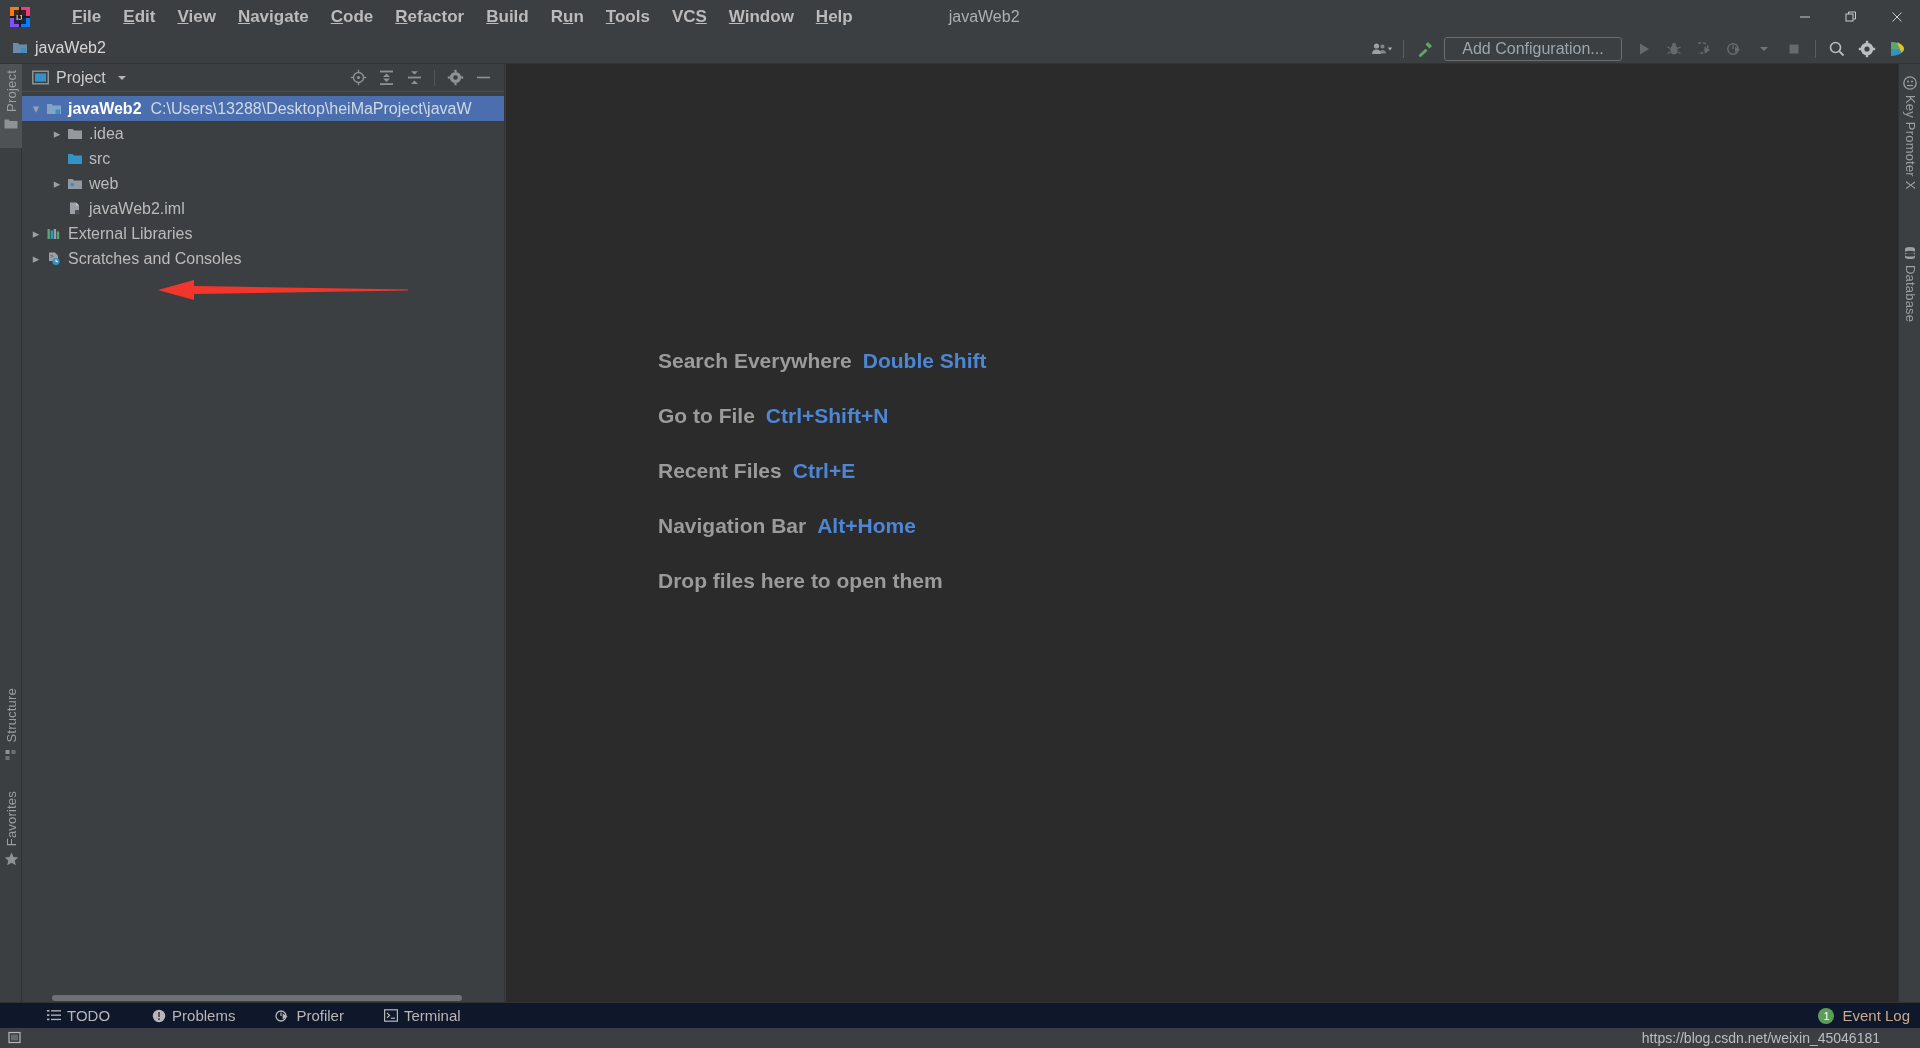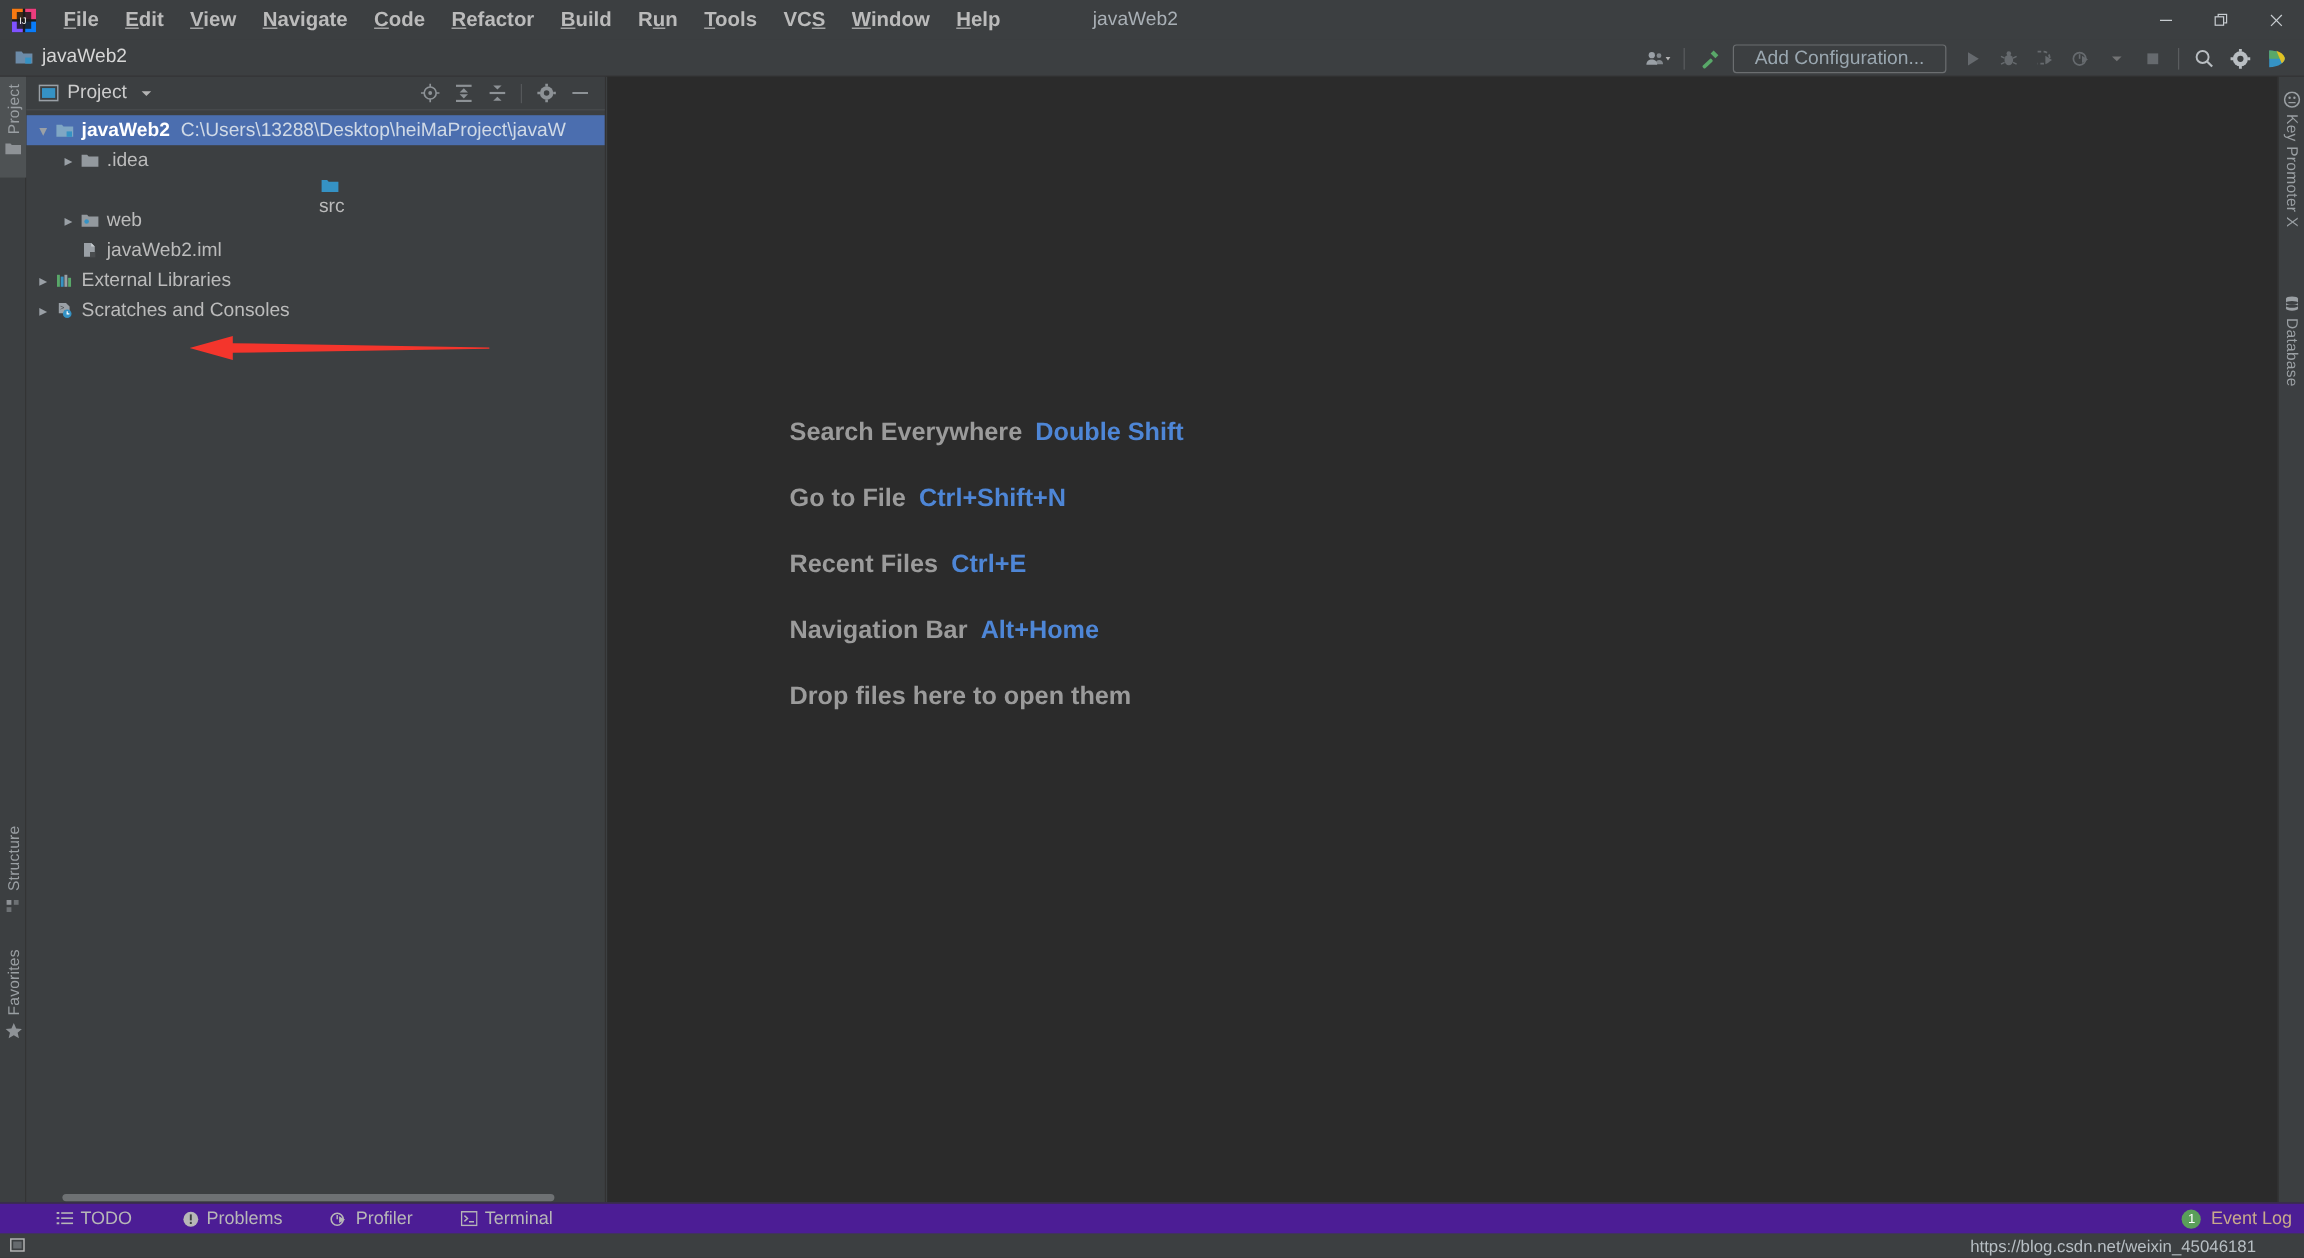--- a/index.html
+++ b/index.html
@@ -8,21 +8,21 @@
     background: #3c3f41;
     font-family: "Liberation Sans", sans-serif;
     overflow: hidden;
     -webkit-font-smoothing: antialiased;
   }
   .app { position: relative; width: 1920px; height: 1048px; background: #3c3f41; }
 
   
   .titlebar {
     position: absolute; top: 0; left: 0; width: 1920px; height: 33px;
-    background: #3c3f41; display: flex; align-items: center;
+    background: #3c3f41; display: flex; align-items: center; gap: 19px;
   }
   .ij-logo { width: 20px; height: 20px; margin-left: 10px; margin-right: 12px; position: relative; flex: 0 0 auto;}
   .menu-items { display: flex; align-items: center; gap: 0px; }
   .menu-item {
     color: #bbbbbb; font-size: 17px; padding: 3px 11px; cursor: default;
     white-space: nowrap; line-height: 20px; font-weight: bold;
   }
   .menu-item u { text-decoration: underline; }
   .win-title {
     color: #a9b0b6; font-size: 16px; margin-left: 66px; white-space: nowrap;
@@ -129,21 +129,21 @@
   }
   .hints { position: absolute; left: 152px; top: 285px; }
   .hint-row { display: flex; align-items: baseline; margin-bottom: 31px; }
   .hint-label { color: #9b9b9b; font-size: 21px; }
   .hint-key { color: #4e86d6; font-size: 21px; margin-left: 11px; }
   .hint-drop { color: #9b9b9b; font-size: 21px; }
 
   
   .bottombar {
     position: absolute; left: 0; top: 1002px; width: 1920px; height: 26px;
-    background: #4c1d95; border-top: 1px solid #323232;
+    background: #0f172a; border-top: 1px solid #323232;
     display: flex; align-items: center;
   }
   .bb-item {
     display: flex; align-items: center; gap: 6px; color: #b7b7b7; font-size: 15px;
     padding: 2px 9px; margin-left: 4px; white-space: nowrap;
   }
   .bb-right { margin-left: auto; display: flex; align-items: center; padding-right: 10px; gap: 8px;}
   .evt-badge {
     width: 16px; height: 16px; border-radius: 50%; background: #5a9e5a; color: #ffffff;
     font-size: 11px; display: flex; align-items: center; justify-content: center;
@@ -445,21 +445,21 @@
       <div class="tree-row" style="padding-left:27px;">
         <span class="tw-arrow">▸</span>
         <span class="tw-icon">
           <svg width="16" height="14" viewBox="0 0 16 14">
             <path d="M1 2 h4.6 l1.3 1.5 H15 V12 H1 Z" fill="#93999e"></path>
           </svg>
         </span>
         <span class="tw-label">.idea</span>
       </div>
 
-      <div class="tree-row" style="padding-left:27px;flex-direction:column;">
+      <div class="tree-row" style="padding-left:27px;">
         <span class="tw-arrow"></span>
         <span class="tw-icon">
           <svg width="16" height="14" viewBox="0 0 16 14">
             <path d="M1 2 h4.6 l1.3 1.5 H15 V12 H1 Z" fill="#3592c4"></path>
           </svg>
         </span>
         <span class="tw-label">src</span>
       </div>
 
       <div class="tree-row" style="padding-left:27px;">

